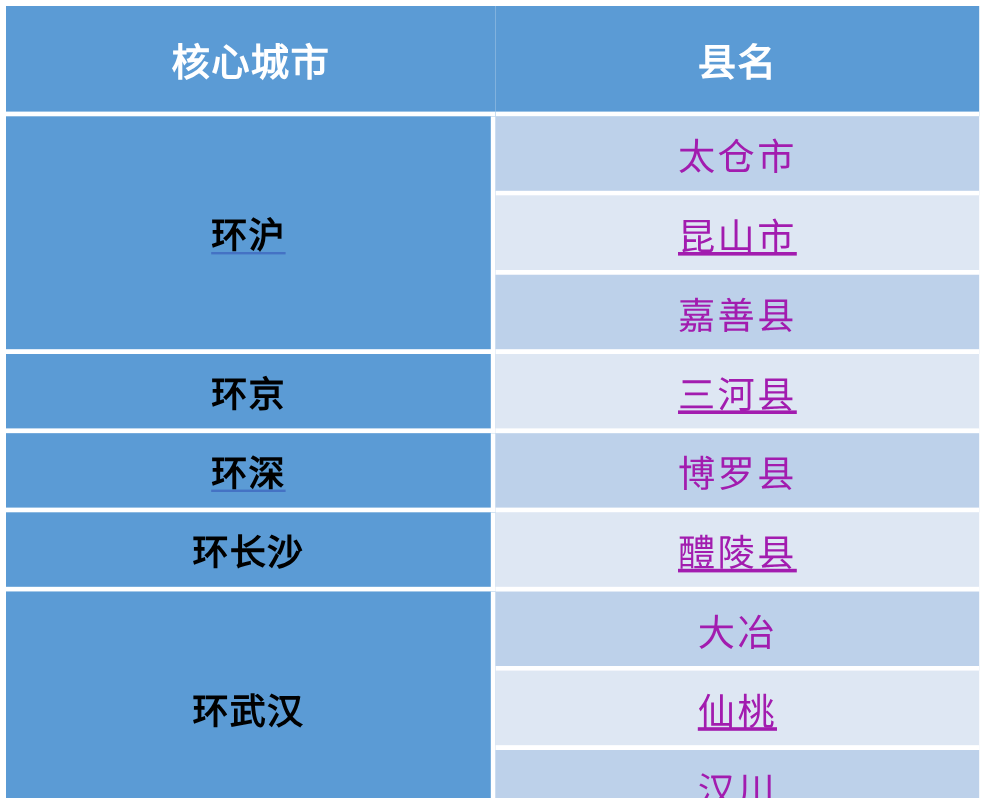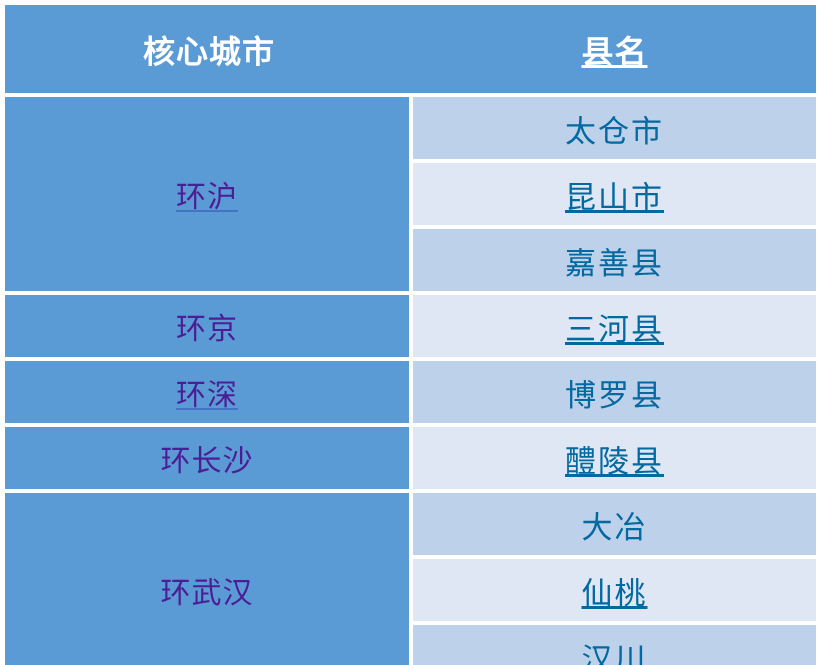--- a/index.html
+++ b/index.html
@@ -39,27 +39,27 @@
     font-size: 32px;
     text-align: center;
     vertical-align: middle;
     height: 88px;
     padding: 0;
     border: 0;
     border-bottom: 4px solid #ffffff;
     letter-spacing: 1px;
   }
   th.col-core   { width: 408px; }
-  th.col-county { width: 403px; text-decoration: underline; }
+  th.col-county { width: 403px; }
 
   
   td.core-cell {
     background: #5B9BD5;
-    color: #4c1d95;
-    font-weight: normal;
+    color: #000000;
+    font-weight: bold;
     font-size: 30px;
     text-align: center;
     vertical-align: middle;
     padding: 0;
     border: 0;
     border-bottom: 4px solid #ffffff;
     border-right: 4px solid #ffffff;
     letter-spacing: 1px;
   }
   td.core-cell.last-group { border-bottom: 0; }
@@ -68,21 +68,21 @@
   .core-label.linked {
     text-decoration: underline;
     text-decoration-color: #4472C4;
     -webkit-text-decoration-color: #4472C4;
     text-underline-offset: 3px;
     text-decoration-thickness: 2px;
   }
 
   
   td.county-cell {
-    color: #0369a1;
+    color: #a21caf;
     font-weight: normal;
     font-size: 31px;
     text-align: center;
     vertical-align: middle;
     height: 62px;
     padding: 0;
     border: 0;
     border-bottom: 4px solid #ffffff;
     letter-spacing: 2px;
   }

